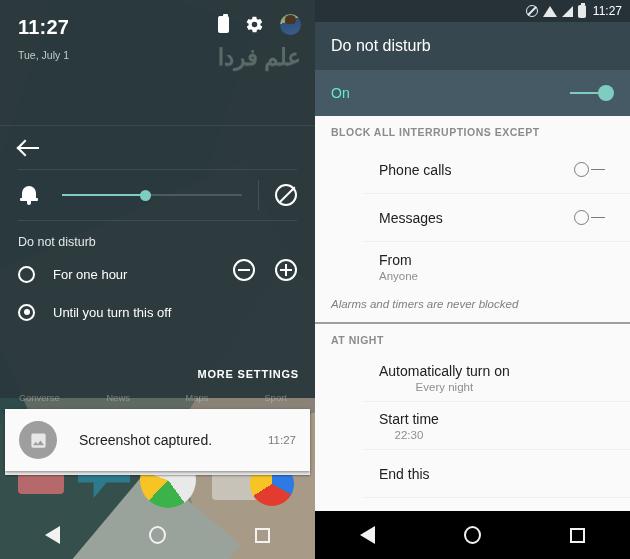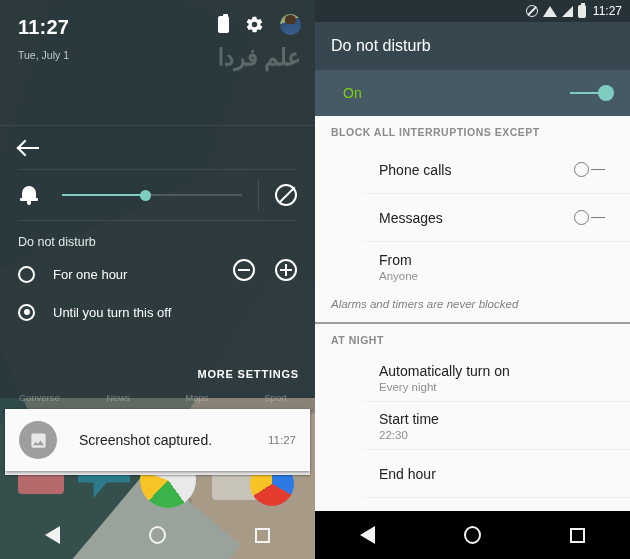--- a/index.html
+++ b/index.html
@@ -147,34 +147,34 @@
   .sb-sig { width:0; height:0; border-left:11px solid transparent; border-bottom:11px solid #e8eaea; }
   .sb-bat { width:8px; height:13px; border:1.5px solid #e8eaea; border-radius:1.5px; background:#e8eaea; position:relative; }
   .sb-bat:before { content:""; position:absolute; left:2px; top:-3px; width:4px; height:2px; background:#e8eaea; }
   .sb-time { color:#fff; font-size:12px; font-weight:500; margin-left:2px; }
 
   .r-header { height:48px; background:#37474f; display:flex; align-items:center; padding:0 16px; }
   .r-title { color:#fff; font-size:16px; font-weight:500; }
 
   .on-row { height:46px; background:#455a64; display:flex; align-items:center;
             justify-content:space-between; padding:0 16px; }
-  .on-label { color:#84cc16; font-size:14px;margin-left:12px; }
+  .on-label { color:#5eead4; font-size:14px; }
   .sw { position:relative; width:44px; height:16px; }
   .sw-track { position:absolute; left:0; top:7px; width:30px; height:2px; background:#7fcdc0; }
   .sw-knob { position:absolute; right:0; top:0; width:16px; height:16px; border-radius:50%; background:#7fcdc0; }
 
   .sect { color:#8b8b8b; font-size:10.5px; font-weight:bold; letter-spacing:0.5px;
           padding:10px 16px 8px 16px; background:#fafafa; }
   .sect-at-night { border-top:2px solid #9e9e9e; }
 
   .row { display:flex; align-items:center; justify-content:space-between;
          padding:0 16px; border-bottom:1px solid #eeeeee; min-height:48px;margin-left:48px; }
   .row-txt { display:flex; flex-direction:column; gap:2px; }
   .row-title { color:#212121; font-size:14px; }
-  .row-sub { color:#8f8f8f; font-size:11.5px; }
+  .row-sub { color:#8f8f8f; font-size:11.5px;text-align:center; }
   .sw-off { position:relative; width:40px; height:15px; }
   .sw-off-knob { position:absolute; left:0; top:0; width:15px; height:15px;
                  border:1.5px solid #7a7a7a; border-radius:50%; background:#fafafa; }
   .sw-off-track { position:absolute; left:17px; top:6.5px; width:14px; height:1.5px; background:#7a7a7a; }
 
   .row-from { padding:10px 16px 8px 16px; border-bottom:none; }
   .note { color:#7f7f7f; font-size:11.5px; font-style:italic; padding:8px 16px 12px 16px; }
 
   
   .navbar { position:absolute; bottom:0; left:0; width:315px; height:48px;
@@ -372,21 +372,21 @@
 
     <div class="row">
       <span class="row-txt">
         <span class="row-title">Start time</span>
         <span class="row-sub">22:30</span>
       </span>
     </div>
 
     <div class="row">
       <span class="row-txt">
-        <span class="row-title">End hour</span>
+        <span class="row-title">End this</span>
       </span>
     </div>
 
     <div class="navbar dark">
       <span class="nav-back"></span>
       <span class="nav-home"></span>
       <span class="nav-rec"></span>
     </div>
   </div>
 </div>

